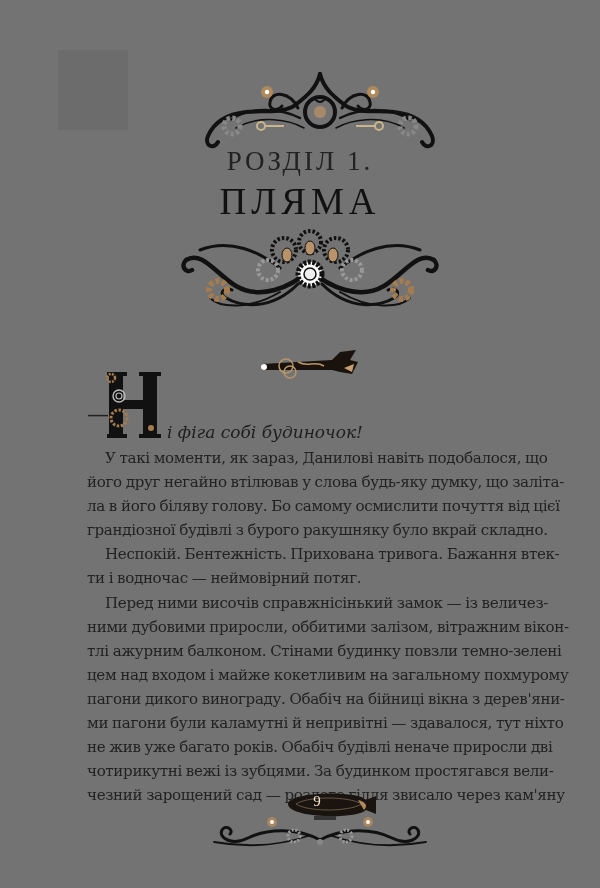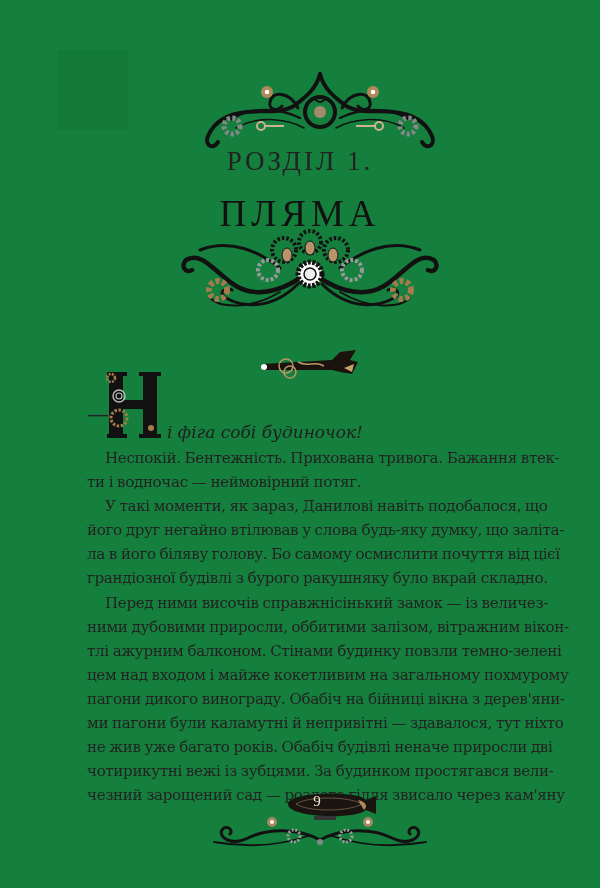--- a/index.html
+++ b/index.html
@@ -1,24 +1,24 @@
 <!DOCTYPE html>
 <html><head>
 <meta charset="utf-8">
 <style>
   html, body { margin: 0; padding: 0; background: #ffffff; }
   body { width: 600px; height: 888px; position: relative; overflow: hidden;
          font-family: "DejaVu Serif", "Liberation Serif", serif; color: #1e1e1e; }
-  .page { position: absolute; inset: 0; background: #15803d; }
+  .page { position: absolute; inset: 0; background: #737373; }
   .watermark { position: absolute; left: 48px; top: 30px; width: 90px; height: 110px; opacity: 0.05; }
 
   .orn-top { position: absolute; left: 200px; top: 62px; width: 240px; height: 88px; }
   .chapter-label { position: absolute; top: 146px; left: 0; width: 600px; text-align: center;
                    font-family: "Liberation Serif", serif; font-size: 27px; letter-spacing: 3px; color: #222; }
-  .chapter-title { position: absolute; top: 192px; left: 0; width: 600px; text-align: center;
+  .chapter-title { position: absolute; top: 180px; left: 0; width: 600px; text-align: center;
                    font-family: "Liberation Serif", serif; font-size: 37px; letter-spacing: 5px; color: #111; }
   .orn-mid { position: absolute; left: 180px; top: 228px; width: 260px; height: 90px; }
   .wrench { position: absolute; left: 258px; top: 348px; width: 104px; height: 34px; }
 
   .dropcap-row { position: absolute; left: 87px; top: 372px; width: 460px; height: 72px; }
   .dash { position: absolute; left: 0; top: 30px; font-size: 22px; color: #222; }
   .dropcap { position: absolute; left: 18px; top: -2px; width: 60px; height: 70px; }
   .first-line { position: absolute; left: 80px; top: 50px; font-size: 17px; color: #1e1e1e; font-style: italic; }
 
   .body-text { position: absolute; left: 87px; top: 446px; width: 460px;
@@ -136,28 +136,28 @@
       <circle cx="14" cy="26" r="3" fill="none" stroke="#bbb" stroke-width="1.2"></circle>
       <circle cx="14" cy="48" r="8" fill="none" stroke="#a67c4e" stroke-width="3" stroke-dasharray="2.5 1.6"></circle>
       <circle cx="6" cy="8" r="4" fill="none" stroke="#a67c4e" stroke-width="2.5" stroke-dasharray="2 1.2"></circle>
       <circle cx="46" cy="58" r="3" fill="#a67c4e"></circle>
     </svg>
     <span class="first-line">і фіга собі будиночок!</span>
   </div>
 
   <div class="body-text">
     <div>
-      <span class="line indent">Неспокій. Бентежність. Прихована тривога. Бажання втек-</span>
-      <span class="line last">ти і водночас — неймовірний потяг.</span>
-    </div>
-    <div>
       <span class="line indent">У такі моменти, як зараз, Данилові навіть подобалося, що</span>
       <span class="line">його друг негайно втілював у слова будь-яку думку, що заліта-</span>
       <span class="line">ла в його біляву голову. Бо самому осмислити почуття від цієї</span>
       <span class="line">грандіозної будівлі з бурого ракушняку було вкрай складно.</span>
+    </div>
+    <div>
+      <span class="line indent">Неспокій. Бентежність. Прихована тривога. Бажання втек-</span>
+      <span class="line last">ти і водночас — неймовірний потяг.</span>
     </div>
     <div>
       <span class="line indent">Перед ними височів справжнісінький замок — із величез-</span>
       <span class="line">ними дубовими приросли, оббитими залізом, вітражним вікон-</span>
       <span class="line">тлі ажурним балконом. Стінами будинку повзли темно-зелені</span>
       <span class="line">цем над входом і майже кокетливим на загальному похмурому</span>
       <span class="line">пагони дикого винограду. Обабіч на бійниці вікна з дерев'яни-</span>
       <span class="line">ми пагони були каламутні й непривітні — здавалося, тут ніхто</span>
       <span class="line">не жив уже багато років. Обабіч будівлі неначе приросли дві</span>
       <span class="line">чотирикутні вежі із зубцями. За будинком простягався вели-</span>

